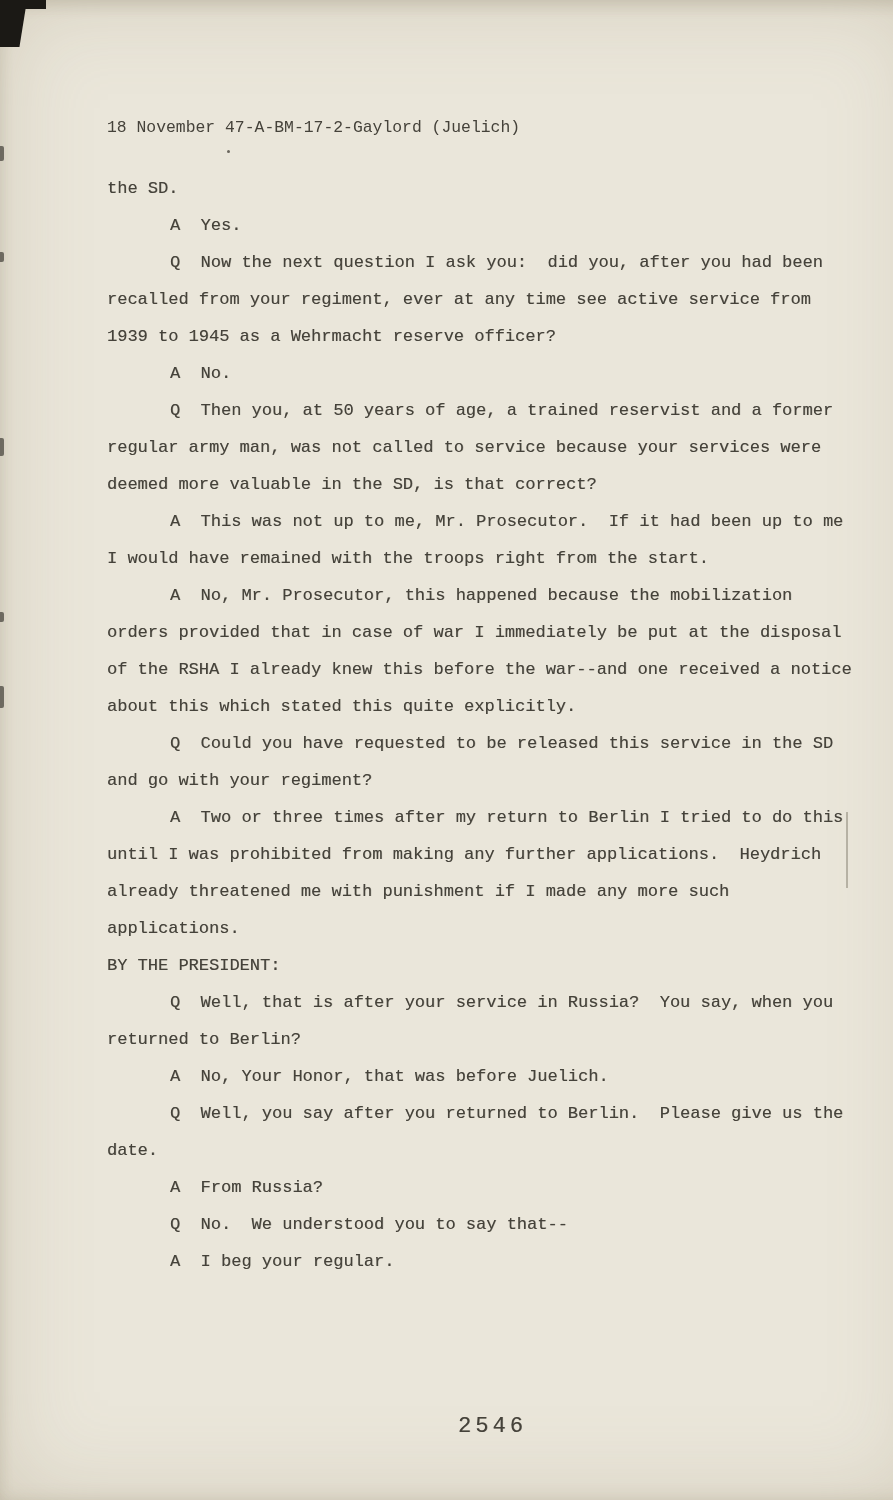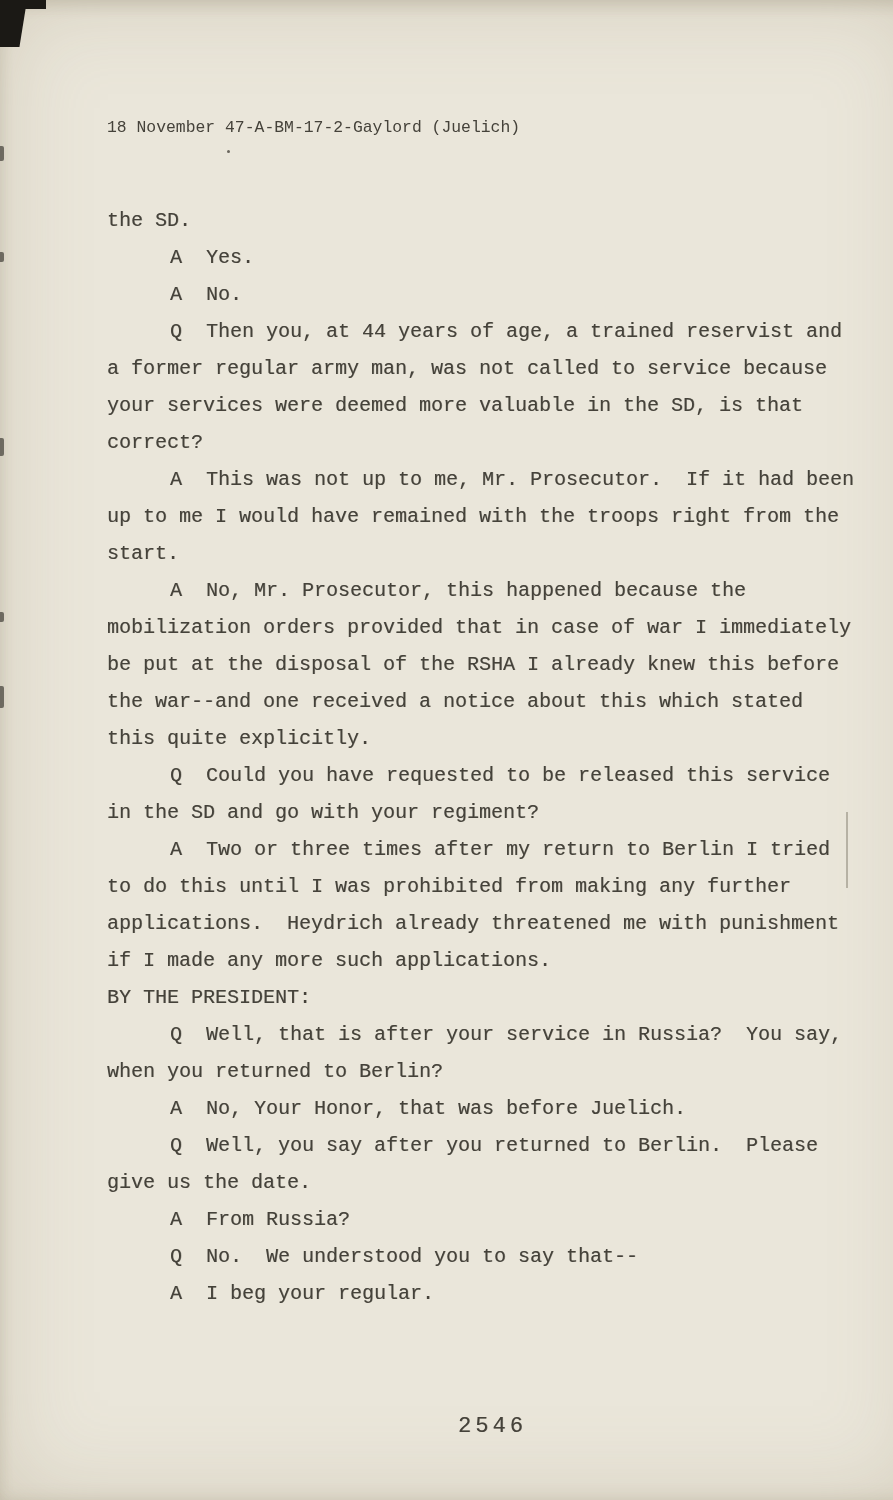--- a/index.html
+++ b/index.html
@@ -24,24 +24,24 @@
   .doc-header {
     position: absolute;
     top: 70px;
     left: 107px;
     font-size: 16.4px;
     line-height: 23px;
     white-space: pre;
   }
   .doc-body {
     position: absolute;
-    top: 202px;
+    top: 170px;
     left: 107px;
     width: 752px;
-    font-size: 20px;
+    font-size: 17px;
     line-height: 37px;
   }
   .para {
     margin: 0;
     white-space: pre-wrap;
     text-shadow: 0.4px 0.3px 0.4px rgba(69, 66, 58, 0.45);
   }
   .para.indent { text-indent: 63px; }
   .page-number {
     position: absolute;
@@ -88,22 +88,23 @@
   <div class="artifact right-line"></div>
   <div class="artifact speck"></div>
 
   <div class="doc-header">
     <div>18 November 47-A-BM-17-2-Gaylord (Juelich)</div>
   </div>
 
   <div class="doc-body">
       <p class="para">the SD.</p>
       <p class="para indent">A  Yes.</p>
+      <p class="para indent">Q  Now the next question I ask you:  did you, after you had been recalled from your regiment, ever at any time see active service from 1939 to 1945 as a Wehrmacht reserve officer?</p>
       <p class="para indent">A  No.</p>
-      <p class="para indent">Q  Then you, at 44 years of age, a trained reservist and a former regular army man, was not called to service because your services were deemed more valuable in the SD, is that correct?</p>
+      <p class="para indent">Q  Then you, at 50 years of age, a trained reservist and a former regular army man, was not called to service because your services were deemed more valuable in the SD, is that correct?</p>
       <p class="para indent">A  This was not up to me, Mr. Prosecutor.  If it had been up to me I would have remained with the troops right from the start.</p>
       <p class="para indent">A  No, Mr. Prosecutor, this happened because the mobilization orders provided that in case of war I immediately be put at the disposal of the RSHA I already knew this before the war--and one received a notice about this which stated this quite explicitly.</p>
       <p class="para indent">Q  Could you have requested to be released this service in the SD and go with your regiment?</p>
       <p class="para indent">A  Two or three times after my return to Berlin I tried to do this until I was prohibited from making any further applications.  Heydrich already threatened me with punishment if I made any more such applications.</p>
       <p class="para">BY THE PRESIDENT:</p>
       <p class="para indent">Q  Well, that is after your service in Russia?  You say, when you returned to Berlin?</p>
       <p class="para indent">A  No, Your Honor, that was before Juelich.</p>
       <p class="para indent">Q  Well, you say after you returned to Berlin.  Please give us the date.</p>
       <p class="para indent">A  From Russia?</p>
       <p class="para indent">Q  No.  We understood you to say that--</p>

